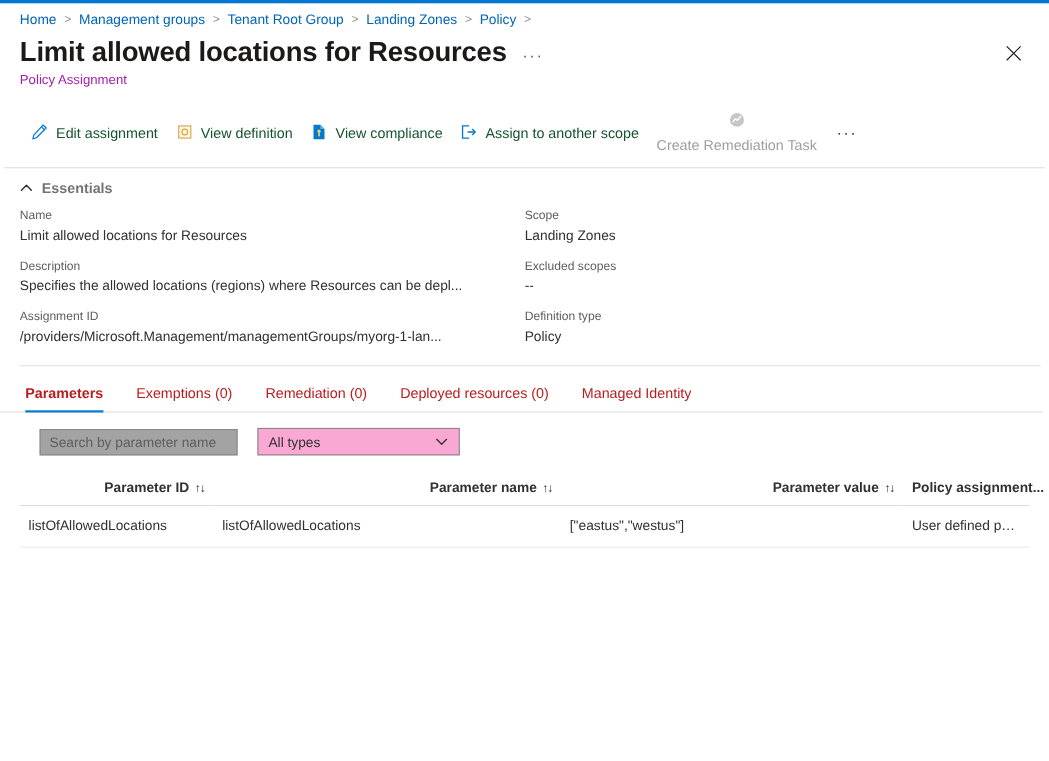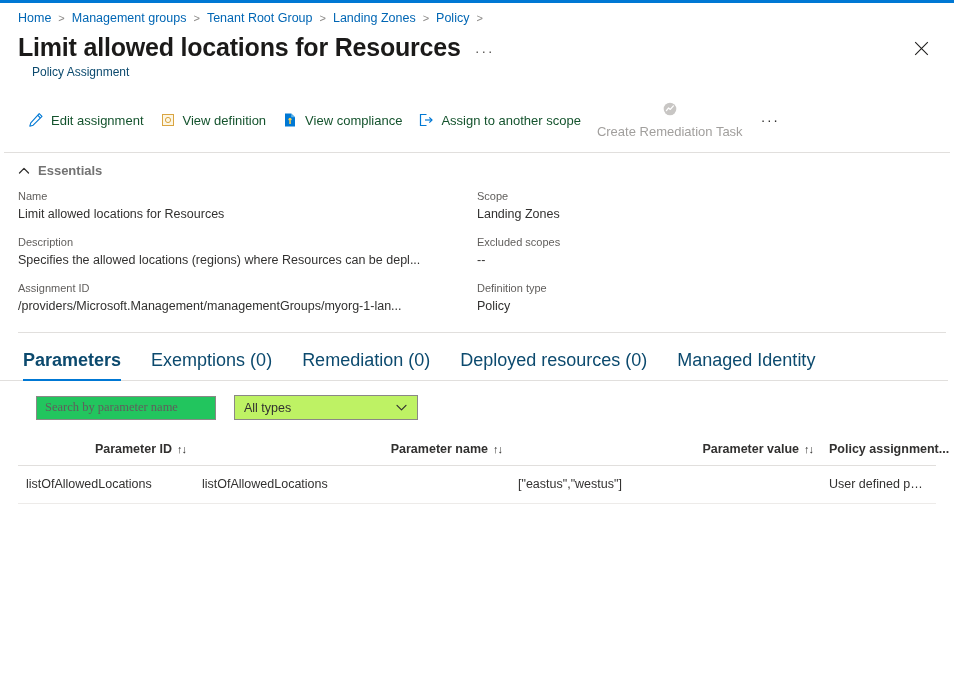--- a/index.html
+++ b/index.html
@@ -75,23 +75,23 @@
     top: 8px;
     width: 26px;
     height: 26px;
     display: flex;
     align-items: center;
     justify-content: center;
     cursor: pointer;
   }
   .close-btn svg { display: block; }
   .subtitle {
-    padding: 0 32px;
+    padding: 0 18px;
     font-size: 12px;
-    color: #0c4a6e;
+    color: #a21caf;
     margin-top: 1px;
     line-height: 16px;
   }
 
   
   .command-bar {
     display: flex;
     align-items: center;
     padding: 12px 18px 10px 18px;
     gap: 0px;
@@ -173,22 +173,22 @@
   .tabs {
     display: flex;
     align-items: stretch;
     padding: 0 18px;
     margin-top: 9px;
     border-bottom: 1px solid #e1dfdd;
     margin-right: 6px;
   }
   .tab {
     padding: 8px 12px 9px 12px;
-    font-size: 18px;
-    color: #0c4a6e;
+    font-size: 13px;
+    color: #b91c1c;
     cursor: pointer;
     position: relative;
     white-space: nowrap;
     margin-right: 6px;
   }
   .tab:first-child { padding-left: 5px; }
   .tab.active {
     font-weight: 600;
   }
   .tab.active::after {
@@ -206,34 +206,34 @@
   .filters {
     display: flex;
     gap: 18px;
     padding: 14px 18px 0 36px;
     align-items: center;
   }
   .search-box {
     width: 180px;
     height: 24px;
     border: 1px solid #8a8886;
-    background: #22c55e;
-    font-family: Liberation Serif, serif;
+    background: #a3a3a3;
+    font-family: Liberation Sans, sans-serif;
     font-size: 12.5px;
     padding: 0 8px;
     color: #323130;
     box-sizing: border-box;
     outline: none;
   }
   .search-box::placeholder { color: #605e5c; }
   .select-box {
     width: 184px;
     height: 25px;
     border: 1px solid #8a8886;
-    background: #bef264;
+    background: #f9a8d4;
     display: flex;
     align-items: center;
     justify-content: space-between;
     padding: 0 9px;
     box-sizing: border-box;
     cursor: pointer;
     font-size: 12.5px;
     color: #323130;
   }
 

